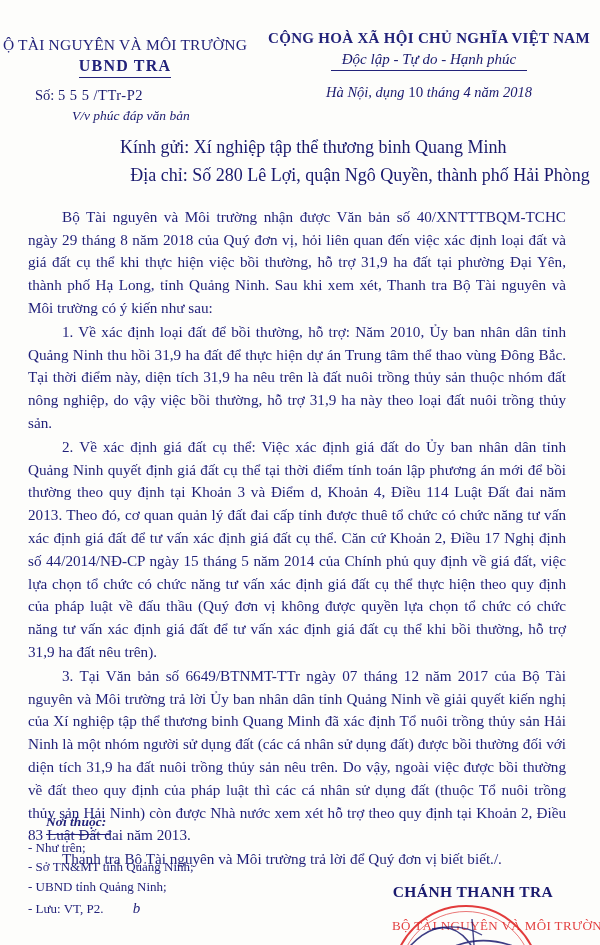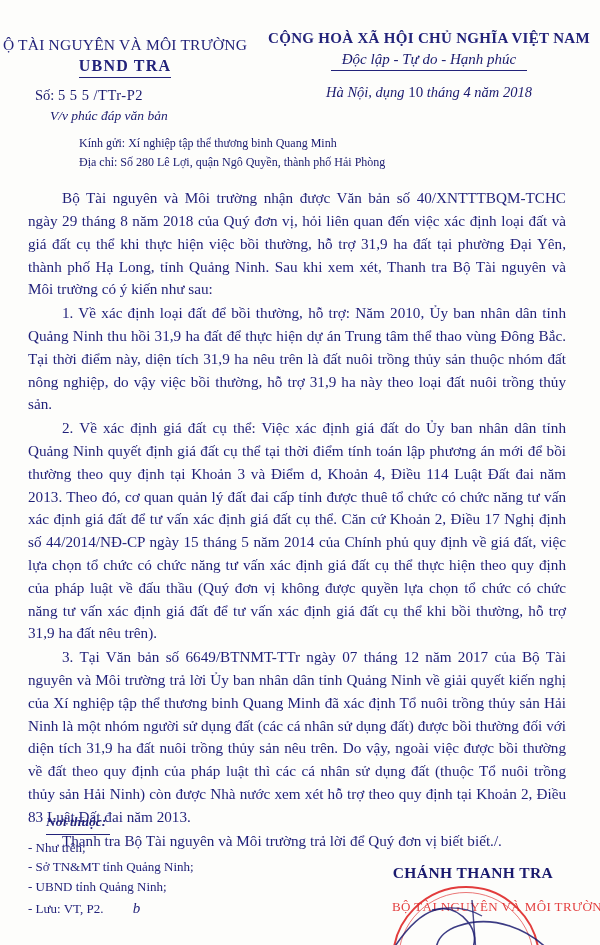--- a/index.html
+++ b/index.html
@@ -63,21 +63,21 @@
   }
   .hdr-left .so-row .num {
     font-family: "Liberation Serif", serif;
     letter-spacing: 0.5px;
   }
   .hdr-left .vv {
     margin-top: 4px;
     font-size: 13.5px;
     font-style: italic;
     text-align: left;
-    padding-left: 50px;
+    padding-left: 72px;
     white-space: nowrap;
   }
   .hdr-right {
     position: absolute;
     left: 258px;
     top: 30px;
     width: 342px;
     text-align: center;
   }
   .hdr-right .nation {
@@ -106,25 +106,26 @@
     white-space: nowrap;
   }
   .hdr-right .date .dnum {
     font-style: normal;
     font-size: 15px;
   }
   
   .recipient {
     margin-top: 4px;
     padding-left: 79px;
-    font-size: 12px;
+    font-size: 18px;
     line-height: 1.55;
+    margin-left: 41px;
   }
   .recipient .kg { white-space: nowrap; }
-  .recipient .addr { white-space: nowrap; }
+  .recipient .addr { white-space: nowrap; text-align: center; }
   
   .body-text {
     margin-top: 16px;
     padding: 0 26px 0 28px;
     font-size: 15.2px;
     line-height: 1.50;
     text-align: justify;
     text-justify: inter-word;
     color: #1f1f78;
   }

